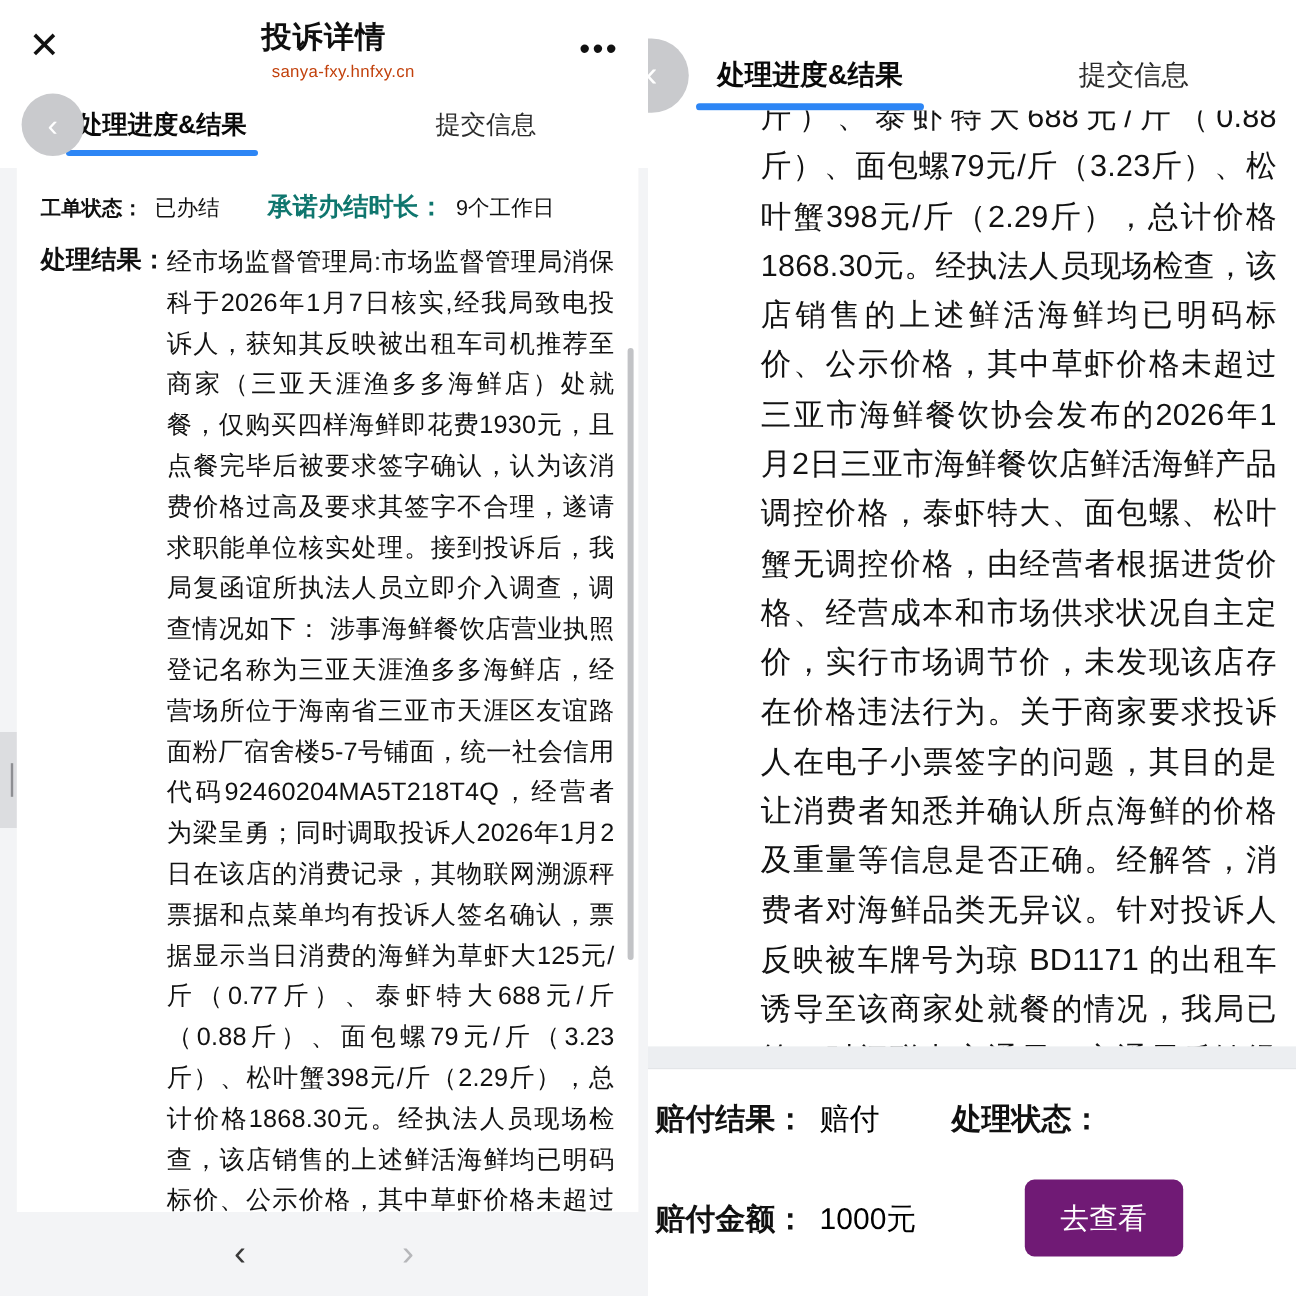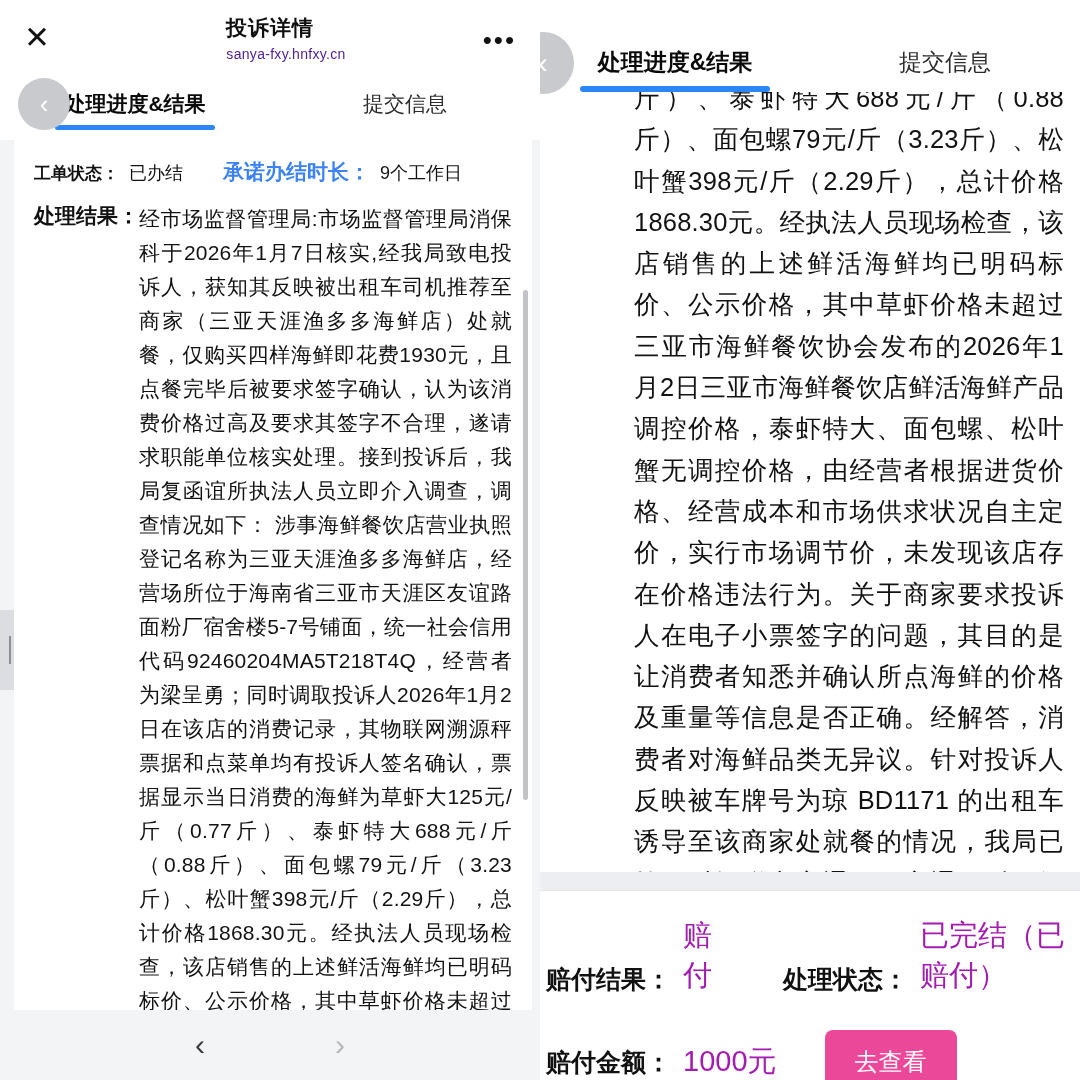--- a/index.html
+++ b/index.html
@@ -20,22 +20,22 @@
   .l-navbar {
     position: relative; height: 62px; background: #ffffff;
   }
   .l-close {
     position: absolute; left: 22px; top: 16px;
     width: 30px; height: 30px; color: #111;
     font-size: 31px; line-height: 28px; text-align: center; font-weight: 300;
     cursor: pointer;
   }
   .l-title-wrap { text-align: center; padding-top: 6px; }
-  .l-title { font-size: 21px; font-weight: 700; color: #0f0f0f; letter-spacing: 1px; }
-  .l-subtitle { font-size: 14px; color: #4c1d95; margin-top: 4px; letter-spacing: .3px; margin-left: 32px; }
+  .l-title { font-size: 25px; font-weight: 700; color: #0f0f0f; letter-spacing: 1px; }
+  .l-subtitle { font-size: 14px; color: #c2410c; margin-top: 4px; letter-spacing: .3px; margin-left: 32px; }
   .l-dots {
     position: absolute; right: 24px; top: 22px;
     font-size: 26px; color: #111; letter-spacing: 2px; line-height: 20px;
     cursor: pointer;
   }
   .l-tabs {
     display: flex; height: 60px; align-items: flex-end;
     background: #ffffff; position: relative;
   }
   .l-tab {
@@ -60,21 +60,21 @@
     padding: 0 0 0 0;
   }
   .l-card {
     margin: 10px 8px 0 14px; background: #ffffff;
     padding: 18px 20px 10px 20px; height: 896px; overflow: hidden;
     position: relative;
   }
   .kv-row { display: flex; align-items: baseline; margin-bottom: 16px; }
   .kv-key { font-size: 17px; font-weight: 700; color: #111; white-space: nowrap; }
   .kv-val { font-size: 18px; color: #111; margin-left: 10px; }
-  .kv-key2 { font-size: 21px; font-weight: 700; color: #3b82f6; white-space: nowrap; margin-left: 40px; }
+  .kv-key2 { font-size: 21px; font-weight: 700; color: #0f766e; white-space: nowrap; margin-left: 40px; }
   .result-block { display: flex; }
   .result-key { font-size: 21px; font-weight: 700; color: #111; white-space: nowrap; flex: none; }
   .result-text {
     font-size: 21px; color: #121212; line-height: 1.62;
     text-align: justify; letter-spacing: .2px;
   }
   .l-scrollbar {
     position: absolute; right: 4px; top: 150px; width: 5px; height: 510px;
     background: #c2c3c6; border-radius: 3px;
   }
@@ -126,25 +126,25 @@
     font-size: 25.5px; line-height: 1.62; color: #121212; text-align: justify;
     letter-spacing: .2px;
   }
   .r-gap { height: 18px; background: #eceef1; position: relative; }
   .r-footer {
     position: absolute; left: 0; bottom: 0; width: 540px; height: 190px;
     background: #ffffff; padding: 26px 0 0 0;
   }
   .r-f-row { display: flex; align-items: flex-end; padding-left: 6px; }
   .r-f-key { font-size: 25px; font-weight: 700; color: #111; white-space: nowrap; }
-  .r-f-val { font-size: 29px; color: #a21caf; margin-left: 12px; }
+  .r-f-val { font-size: 25px; color: #000000; margin-left: 12px; }
   .r-f-key2 { font-size: 25px; font-weight: 700; color: #111; margin-left: 60px; white-space: nowrap; }
   .r-f-row2 { display: flex; align-items: center; padding-left: 6px; margin-top: 34px; }
   .r-btn {
-    margin-left: 48px; background: #ec4899; color: #fff; border: none;
+    margin-left: 90px; background: #701a75; color: #fff; border: none;
     border-radius: 8px; padding: 16px 30px; font-size: 24px; cursor: pointer;
     font-family: "Liberation Sans", sans-serif;
   }
   .divider-shadow {
     position: absolute; left: 0; top: 0; width: 540px; height: 1px; background: #e3e5e8;
   }
 </style>
 </head>
 <body>
 
@@ -209,21 +209,20 @@
     </div>
 
     <div class="r-gap"></div>
 
     <div class="r-footer">
       <div class="divider-shadow"></div>
       <div class="r-f-row">
         <span class="r-f-key">赔付结果：</span>
         <span class="r-f-val">赔付</span>
         <span class="r-f-key2">处理状态：</span>
-        <span class="r-f-val">已完结（已赔付）</span>
       </div>
       <div class="r-f-row2">
         <span class="r-f-key">赔付金额：</span>
         <span class="r-f-val">1000元</span>
         <button class="r-btn">去查看</button>
       </div>
     </div>
   </div>
 
 </div>

